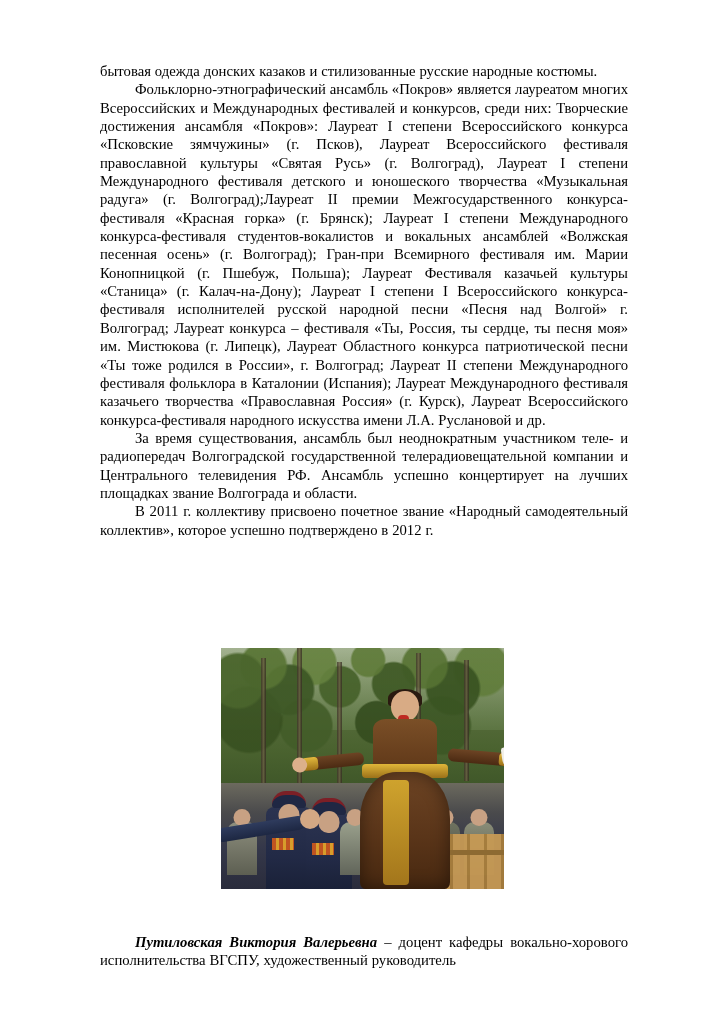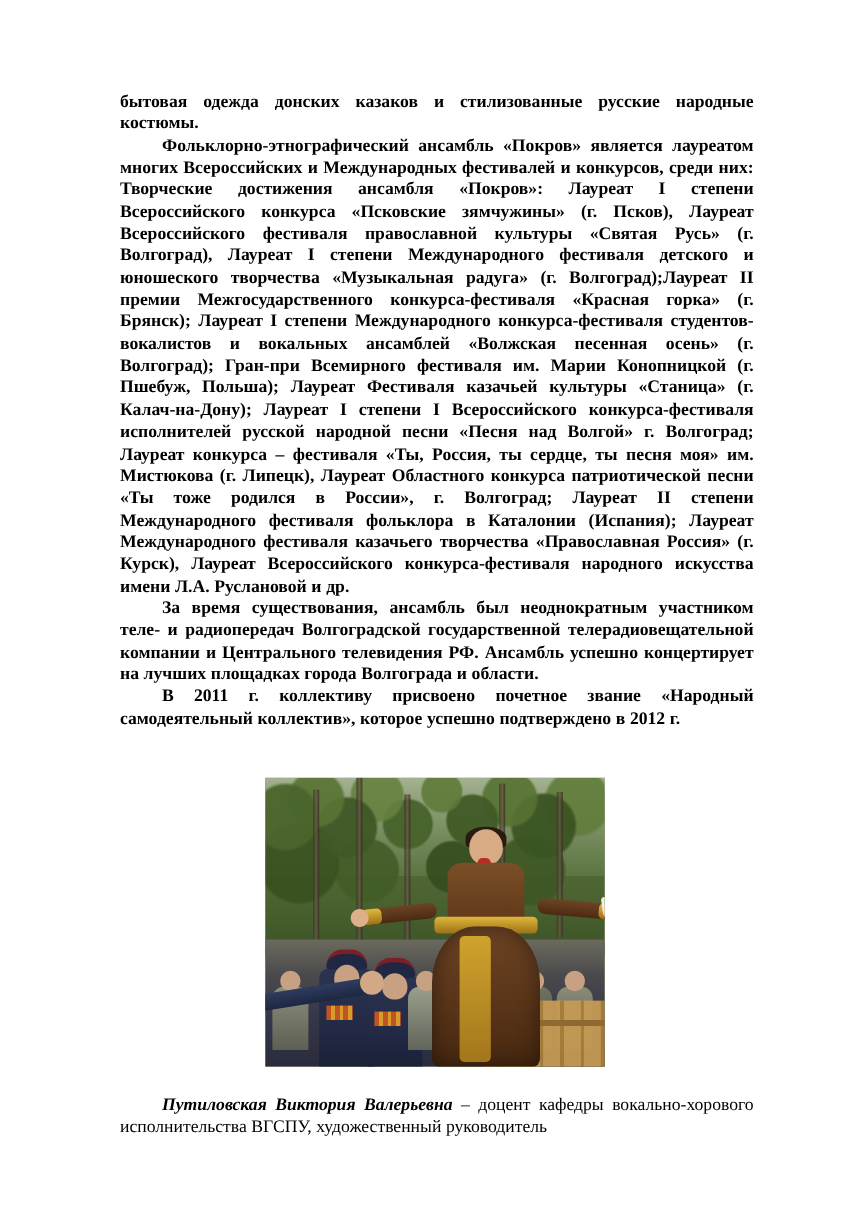--- a/index.html
+++ b/index.html
@@ -17,23 +17,22 @@
   .page {
     position: relative;
     width: 723px;
     height: 1024px;
     background: #ffffff;
     box-sizing: border-box;
   }
   .content {
     position: absolute;
     left: 100px;
-    top: 76px;
+    top: 62px;
     width: 528px;
-    font-weight: bold;
   }
   p.para {
     margin: 0;
     font-size: 14.7px;
     line-height: 18.35px;
     text-align: justify;
     text-justify: inter-word;
     text-indent: 35px;
     hyphens: manual;
     word-spacing: 0.2px;
@@ -285,36 +284,36 @@
     position: absolute;
     left: 28%;
     bottom: 25%;
     width: 20px; height: 20px;
     border-radius: 50%;
     background: #d3a884;
   }
   .caption {
     position: absolute;
     left: 100px;
-    top: 912px;
+    top: 933px;
     width: 528px;
   }
 </style>
 </head>
 <body>
 
 <div class="page">
 
   <div class="content">
 
     <p class="para noindent">бытовая одежда донских казаков и стилизованные русские народные костюмы.</p>
 
     <p class="para">Фольклорно-этнографический ансамбль «Покров» является лауреатом многих Всероссийских и Международных фестивалей и конкурсов, среди них: Творческие достижения ансамбля «Покров»: Лауреат I степени Всероссийского конкурса «Псковские зямчужины» (г. Псков), Лауреат Всероссийского фестиваля православной культуры «Святая Русь» (г. Волгоград), Лауреат I степени Международного фестиваля детского и юношеского творчества «Музыкальная радуга» (г. Волгоград);Лауреат II премии Межгосударственного конкурса-фестиваля «Красная горка» (г. Брянск); Лауреат I степени Международного конкурса-фестиваля студентов-вокалистов и вокальных ансамблей «Волжская песенная осень» (г. Волгоград); Гран-при Всемирного фестиваля им. Марии Конопницкой (г. Пшебуж, Польша); Лауреат Фестиваля казачьей культуры «Станица» (г. Калач-на-Дону); Лауреат I степени I Всероссийского конкурса-фестиваля исполнителей русской народной песни «Песня над Волгой» г. Волгоград; Лауреат конкурса – фестиваля «Ты, Россия, ты сердце, ты песня моя» им. Мистюкова (г. Липецк), Лауреат Областного конкурса патриотической песни «Ты тоже родился в России», г. Волгоград; Лауреат II степени Международного фестиваля фольклора в Каталонии (Испания); Лауреат Международного фестиваля казачьего творчества «Православная Россия» (г. Курск), Лауреат Всероссийского конкурса-фестиваля народного искусства имени Л.А. Руслановой и др.</p>
 
-    <p class="para">За время существования, ансамбль был неоднократным участником теле- и радиопередач Волгоградской государственной телерадиовещательной компании и Центрального телевидения РФ. Ансамбль успешно концертирует на лучших площадках города Волгограда и области.</p>
+    <p class="para">За время существования, ансамбль был неоднократным участником теле- и радиопередач Волгоградской государственной телерадиовещательной компании и Центрального телевидения РФ. Ансамбль успешно концертирует на лучших площадках звание Волгограда и области.</p>
 
     <p class="para">В 2011 г. коллективу присвоено почетное звание «Народный самодеятельный коллектив», которое успешно подтверждено в 2012 г.</p>
 
   </div>
 
   <div class="figure">
     <div class="photo">
 
       <div class="sky"></div>
       <div class="trees"></div>

